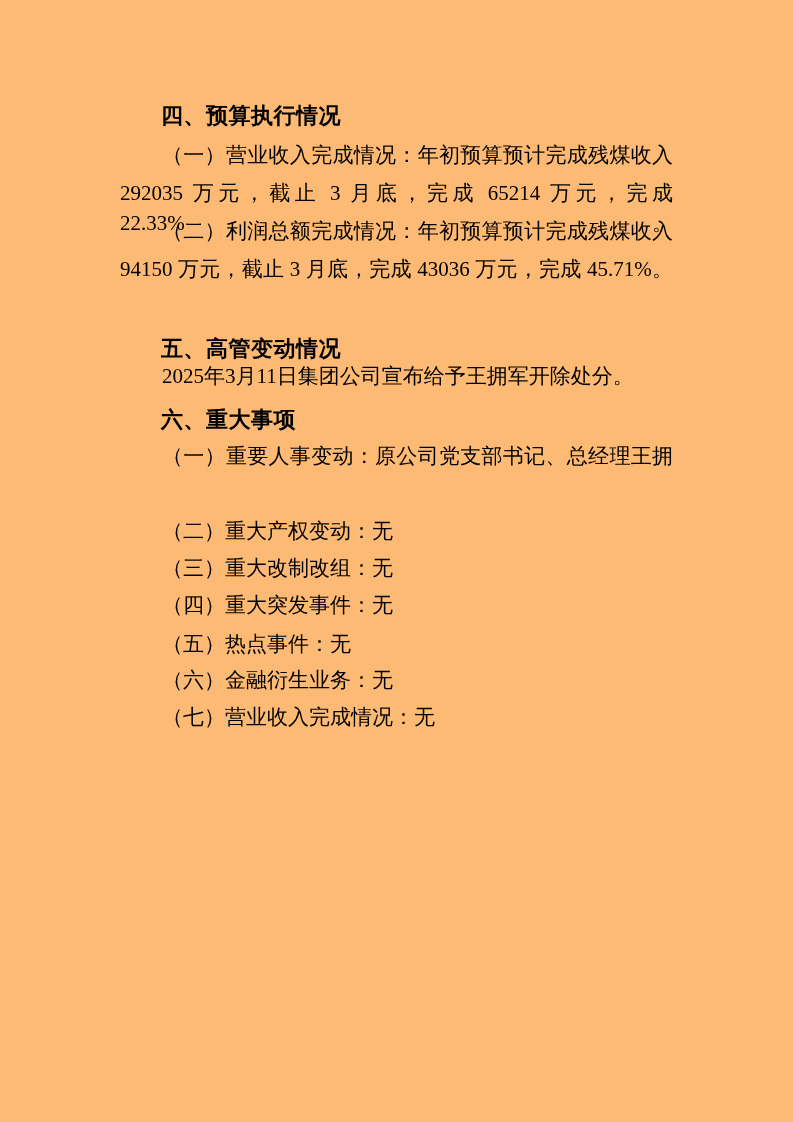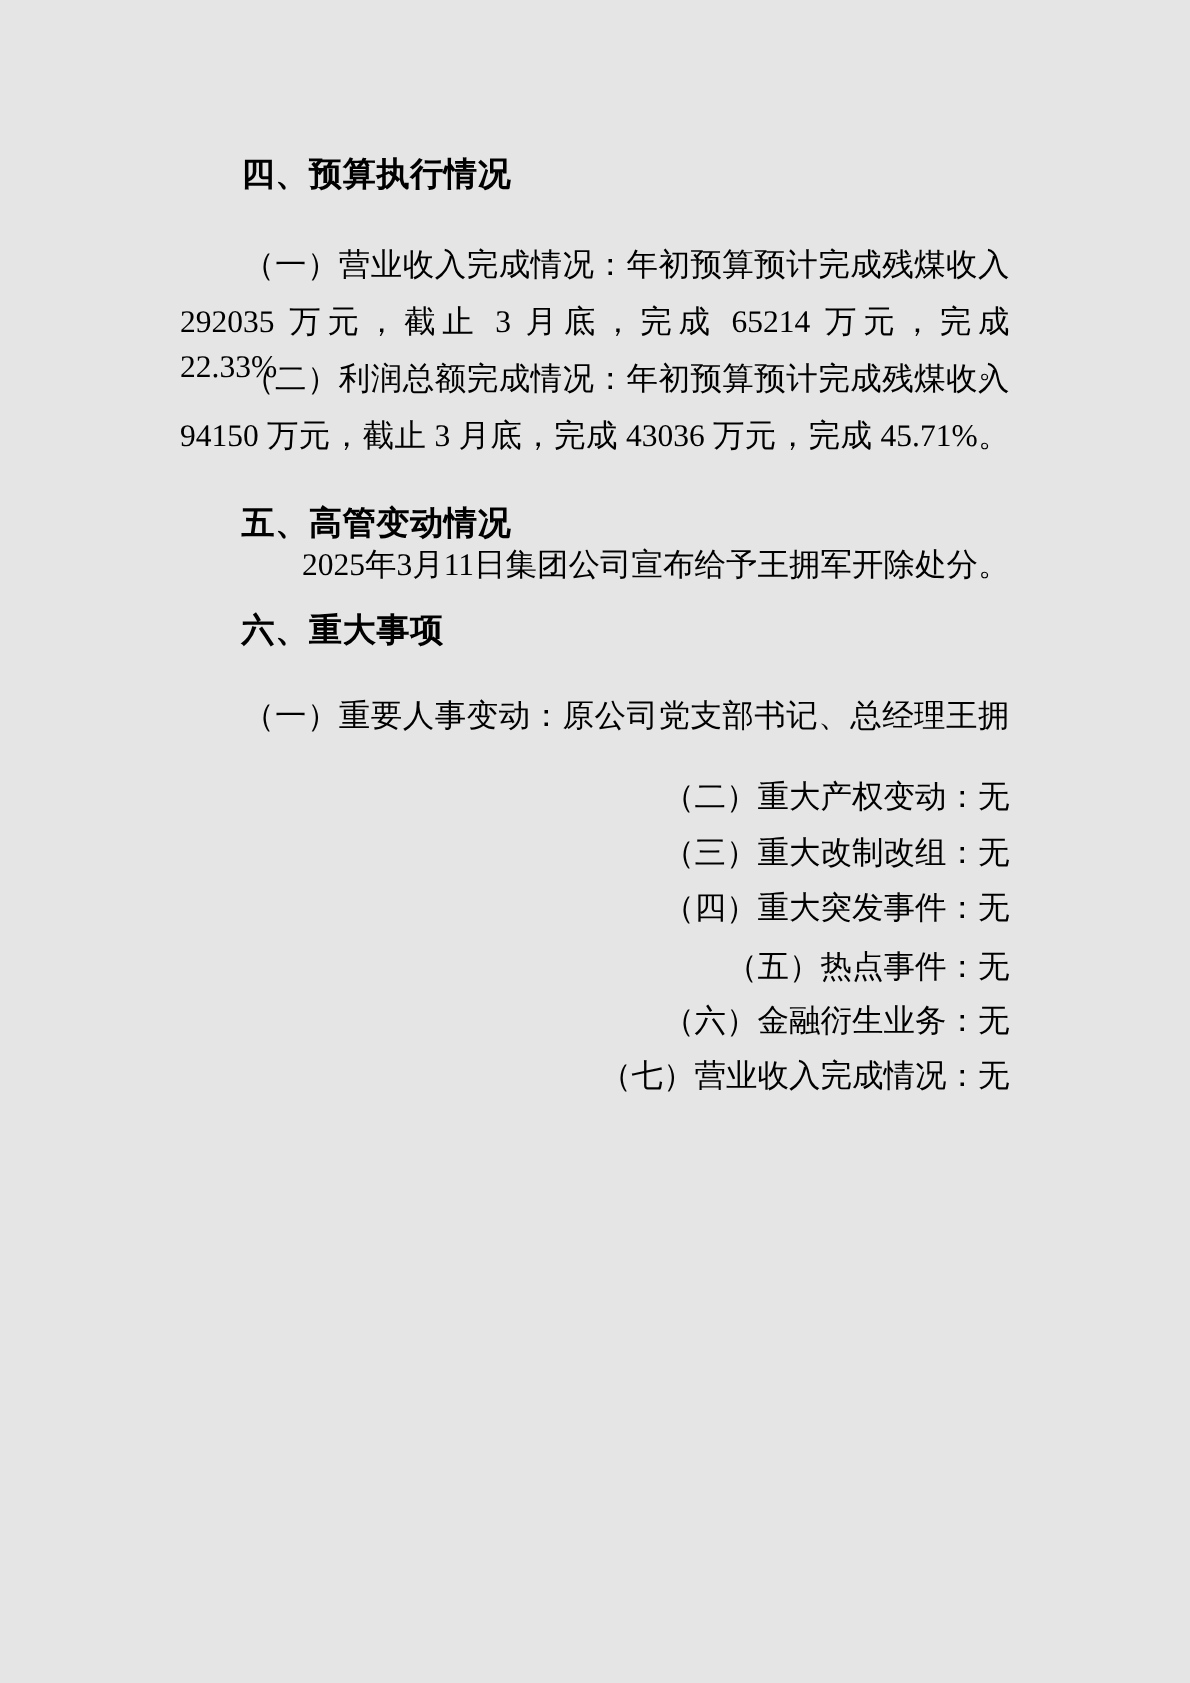--- a/index.html
+++ b/index.html
@@ -4,50 +4,48 @@
 <style>
   html, body {
     margin: 0;
     padding: 0;
     background: #ffffff;
   }
   .page {
     position: relative;
     width: 793px;
     height: 1122px;
-    background: #e5e5e5;
+    background: #fdba74;
     color: #000000;
     font-family: "Liberation Serif", "DejaVu Serif", serif;
     overflow: hidden;
   }
   .heading {
     position: absolute;
     left: 161px;
     font-family: "Liberation Sans", "DejaVu Sans", sans-serif;
     font-weight: 700;
     font-size: 22px;
     line-height: 30px;
     letter-spacing: 0.5px;
     white-space: nowrap;
   }
   .line {
     position: absolute;
     left: 120px;
     width: 553px;
     font-size: 21px;
     line-height: 30px;
-    text-align: right;
   }
   .ind {
     text-indent: 42px;
   }
   .just {
     text-align: justify;
     text-align-last: justify;
-    margin-top: 21px;
   }
 </style>
 </head>
 <body>
 
 <div class="page">
 
   <div class="heading" style="top:101px">四、预算执行情况</div>
 
   <div class="line ind just" style="top:140px">（一）营业收入完成情况：年初预算预计完成残煤收入</div>

